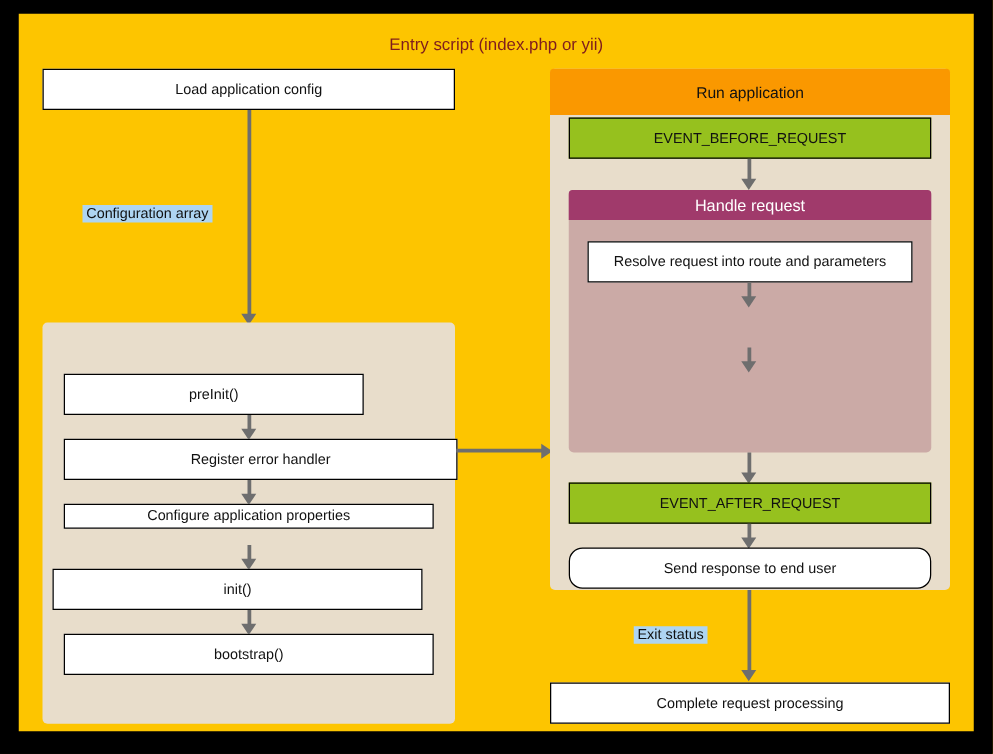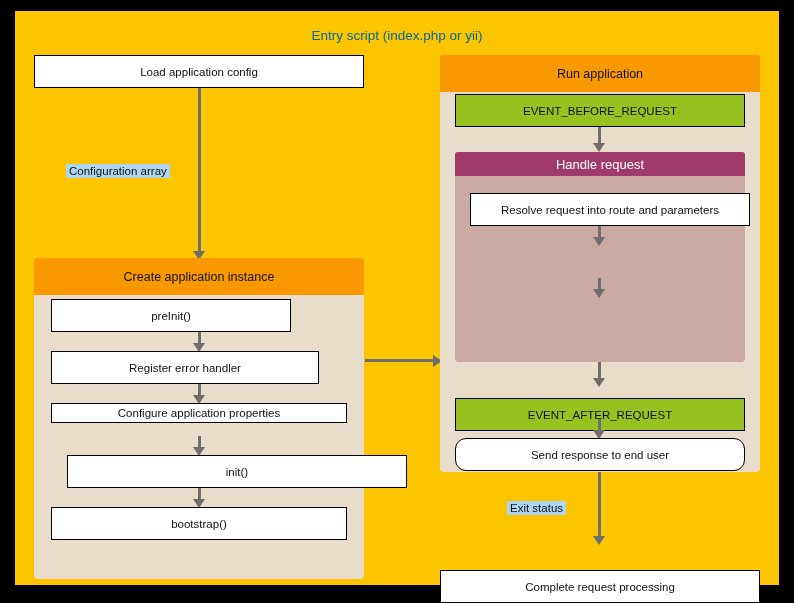--- a/index.html
+++ b/index.html
@@ -30,21 +30,21 @@
     height: 574px;
     background: #fdc500;
   }
   .entry-title {
     position: absolute;
     left: 0;
     top: 17px;
     width: 764px;
     text-align: center;
     font-size: 13.5px;
-    color: #0369a1;
+    color: #7f1d1d;
   }
 
   
   .box {
     position: absolute;
     background: #ffffff;
     border: 1.5px solid #000000;
     box-sizing: border-box;
     display: flex;
     align-items: center;
@@ -149,74 +149,73 @@
     <div class="entry-title">Entry script (index.php or yii)</div>
 
     <div class="box" style="left:19px; top:44px; width:330px; height:33px;">Load application config</div>
 
     <div class="arrow-v" style="left:183px; top:77px; height:166px;"></div>
     <div class="arrow-head-down" style="left:178px; top:240px;"></div>
 
     <div class="edge-label" style="left:51px; top:153px;">Configuration array</div>
 
     <div class="subpanel" style="left:19px; top:247px; width:330px; height:321px;">
-      <div class="subpanel-header">Create application instance</div>
 
       <div class="box" style="left:17px; top:41px; width:240px; height:33px;">preInit()</div>
       <div class="arrow-v" style="left:164px; top:74px; height:13px;"></div>
       <div class="arrow-head-down" style="left:159px; top:85px;"></div>
 
-      <div class="box" style="left:17px; top:93px; width:268px; height:33px;">Register error handler</div>
+      <div class="box" style="left:17px; top:93px; width:315px; height:33px;">Register error handler</div>
       <div class="arrow-v" style="left:164px; top:126px; height:13px;"></div>
       <div class="arrow-head-down" style="left:159px; top:137px;"></div>
 
       <div class="box" style="left:17px; top:145px; width:296px; height:20px;">Configure application properties</div>
       <div class="arrow-v" style="left:164px; top:178px; height:13px;"></div>
       <div class="arrow-head-down" style="left:159px; top:189px;"></div>
 
-      <div class="box" style="left:33px; top:197px; width:340px; height:33px;">init()</div>
+      <div class="box" style="left:8px; top:197px; width:296px; height:33px;">init()</div>
       <div class="arrow-v" style="left:164px; top:230px; height:13px;"></div>
       <div class="arrow-head-down" style="left:159px; top:241px;"></div>
 
       <div class="box" style="left:17px; top:249px; width:296px; height:33px;">bootstrap()</div>
     </div>
 
     <div class="arrow-h" style="left:350px; top:348px; width:70px;"></div>
     <div class="arrow-head-right" style="left:418px; top:344px;"></div>
 
     <div class="subpanel" style="left:425px; top:44px; width:320px; height:417px;">
       <div class="subpanel-header">Run application</div>
 
       <div class="box box-green" style="left:15px; top:39px; width:290px; height:33px;">EVENT_BEFORE_REQUEST</div>
       <div class="arrow-v" style="left:158px; top:72px; height:18px;"></div>
       <div class="arrow-head-down" style="left:153px; top:88px;"></div>
 
       <div class="handle-panel" style="left:15px; top:97px; width:290px; height:210px;">
         <div class="handle-header">Handle request</div>
 
-        <div class="box" style="left:15px; top:41px; width:280px; height:33px;">Resolve request into route and parameters</div>
+        <div class="box" style="left:15px; top:41px; width:260px; height:33px;">Resolve request into route and parameters</div>
         <div class="arrow-v" style="left:143px; top:74px; height:13px;"></div>
         <div class="arrow-head-down" style="left:138px; top:85px;"></div>
 
         <div class="arrow-v" style="left:143px; top:126px; height:13px;"></div>
         <div class="arrow-head-down" style="left:138px; top:137px;"></div>
 
       </div>
 
       <div class="arrow-v" style="left:158px; top:307px; height:18px;"></div>
       <div class="arrow-head-down" style="left:153px; top:323px;"></div>
 
-      <div class="box box-green" style="left:15px; top:331px; width:290px; height:33px;margin-top:12px;">EVENT_AFTER_REQUEST</div>
+      <div class="box box-green" style="left:15px; top:331px; width:290px; height:33px;">EVENT_AFTER_REQUEST</div>
       <div class="arrow-v" style="left:158px; top:364px; height:13px;"></div>
       <div class="arrow-head-down" style="left:153px; top:375px;"></div>
 
       <div class="box" style="left:15px; top:383px; width:290px; height:33px;border-radius:11px;">Send response to end user</div>
     </div>
 
     <div class="arrow-v" style="left:583px; top:461px; height:67px;"></div>
     <div class="arrow-head-down" style="left:578px; top:525px;"></div>
 
     <div class="edge-label" style="left:492px; top:490px;">Exit status</div>
 
-    <div class="box" style="left:425px; top:535px; width:320px; height:33px;margin-top:24px;">Complete request processing</div>
+    <div class="box" style="left:425px; top:535px; width:320px; height:33px;">Complete request processing</div>
 
   </div>
 </div>
 
 </body></html>

